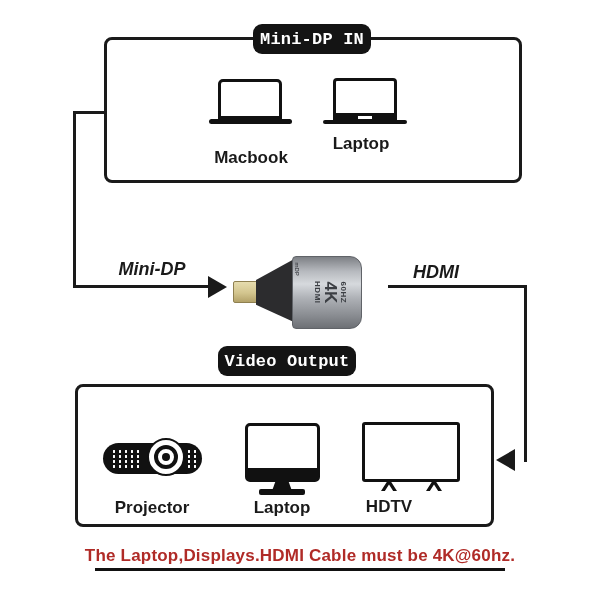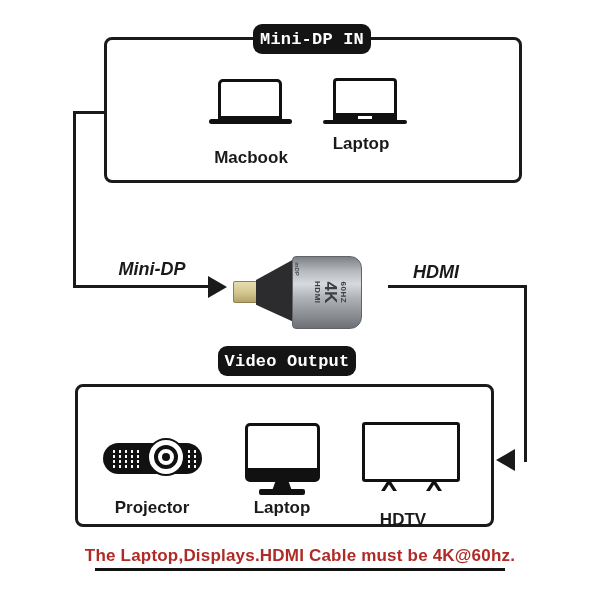--- a/index.html
+++ b/index.html
@@ -148,16 +148,16 @@
 <div class="abs dev-label" style="left:107px; top:498px;">Projector</div>
 
 <div class="abs mon-screen"></div>
 <div class="abs mon-neck"></div>
 <div class="abs mon-base"></div>
 <div class="abs dev-label" style="left:237px; top:498px;">Laptop</div>
 
 <div class="abs tv-screen"></div>
 <div class="abs tv-foot tv-foot-left"></div>
 <div class="abs tv-foot tv-foot-right"></div>
-<div class="abs dev-label" style="left:358px; top:497px;margin-top:13px;">HDTV</div>
+<div class="abs dev-label" style="left:344px; top:497px;">HDTV</div>
 
 <div class="abs warning">The Laptop,Displays.HDMI Cable must be 4K@60hz.</div>
 <div class="abs warning-underline"></div>
 
 </body></html>

